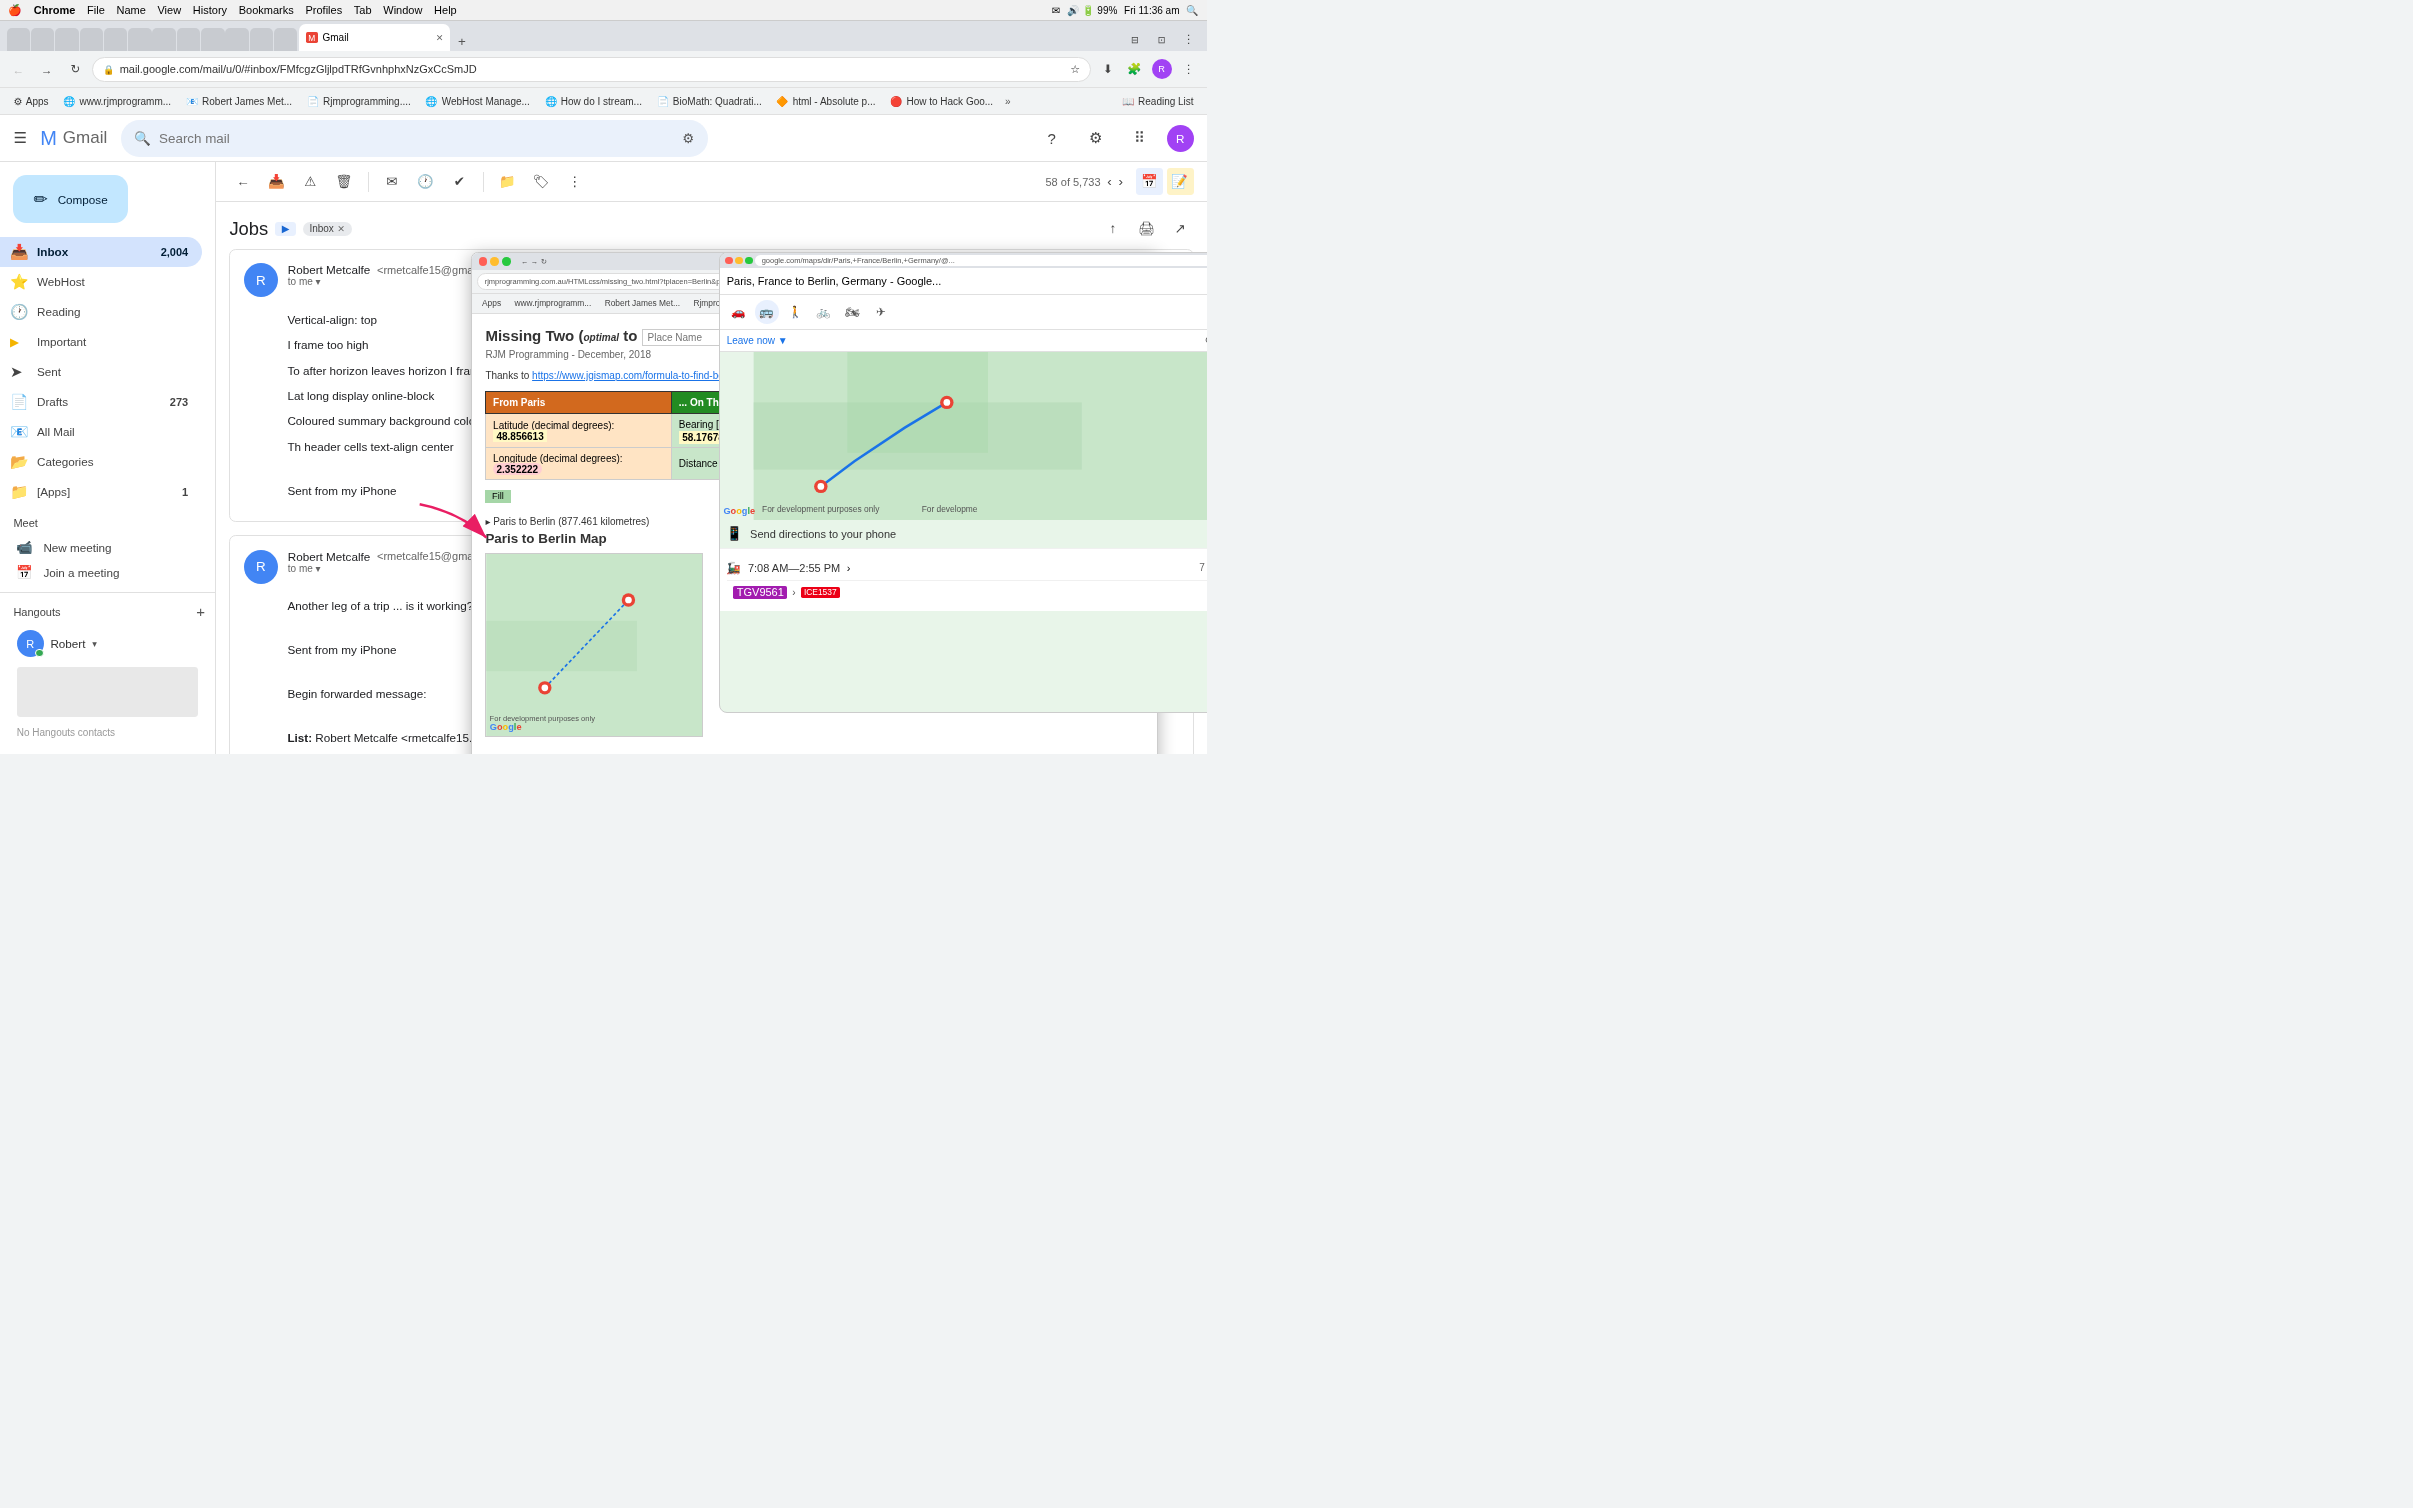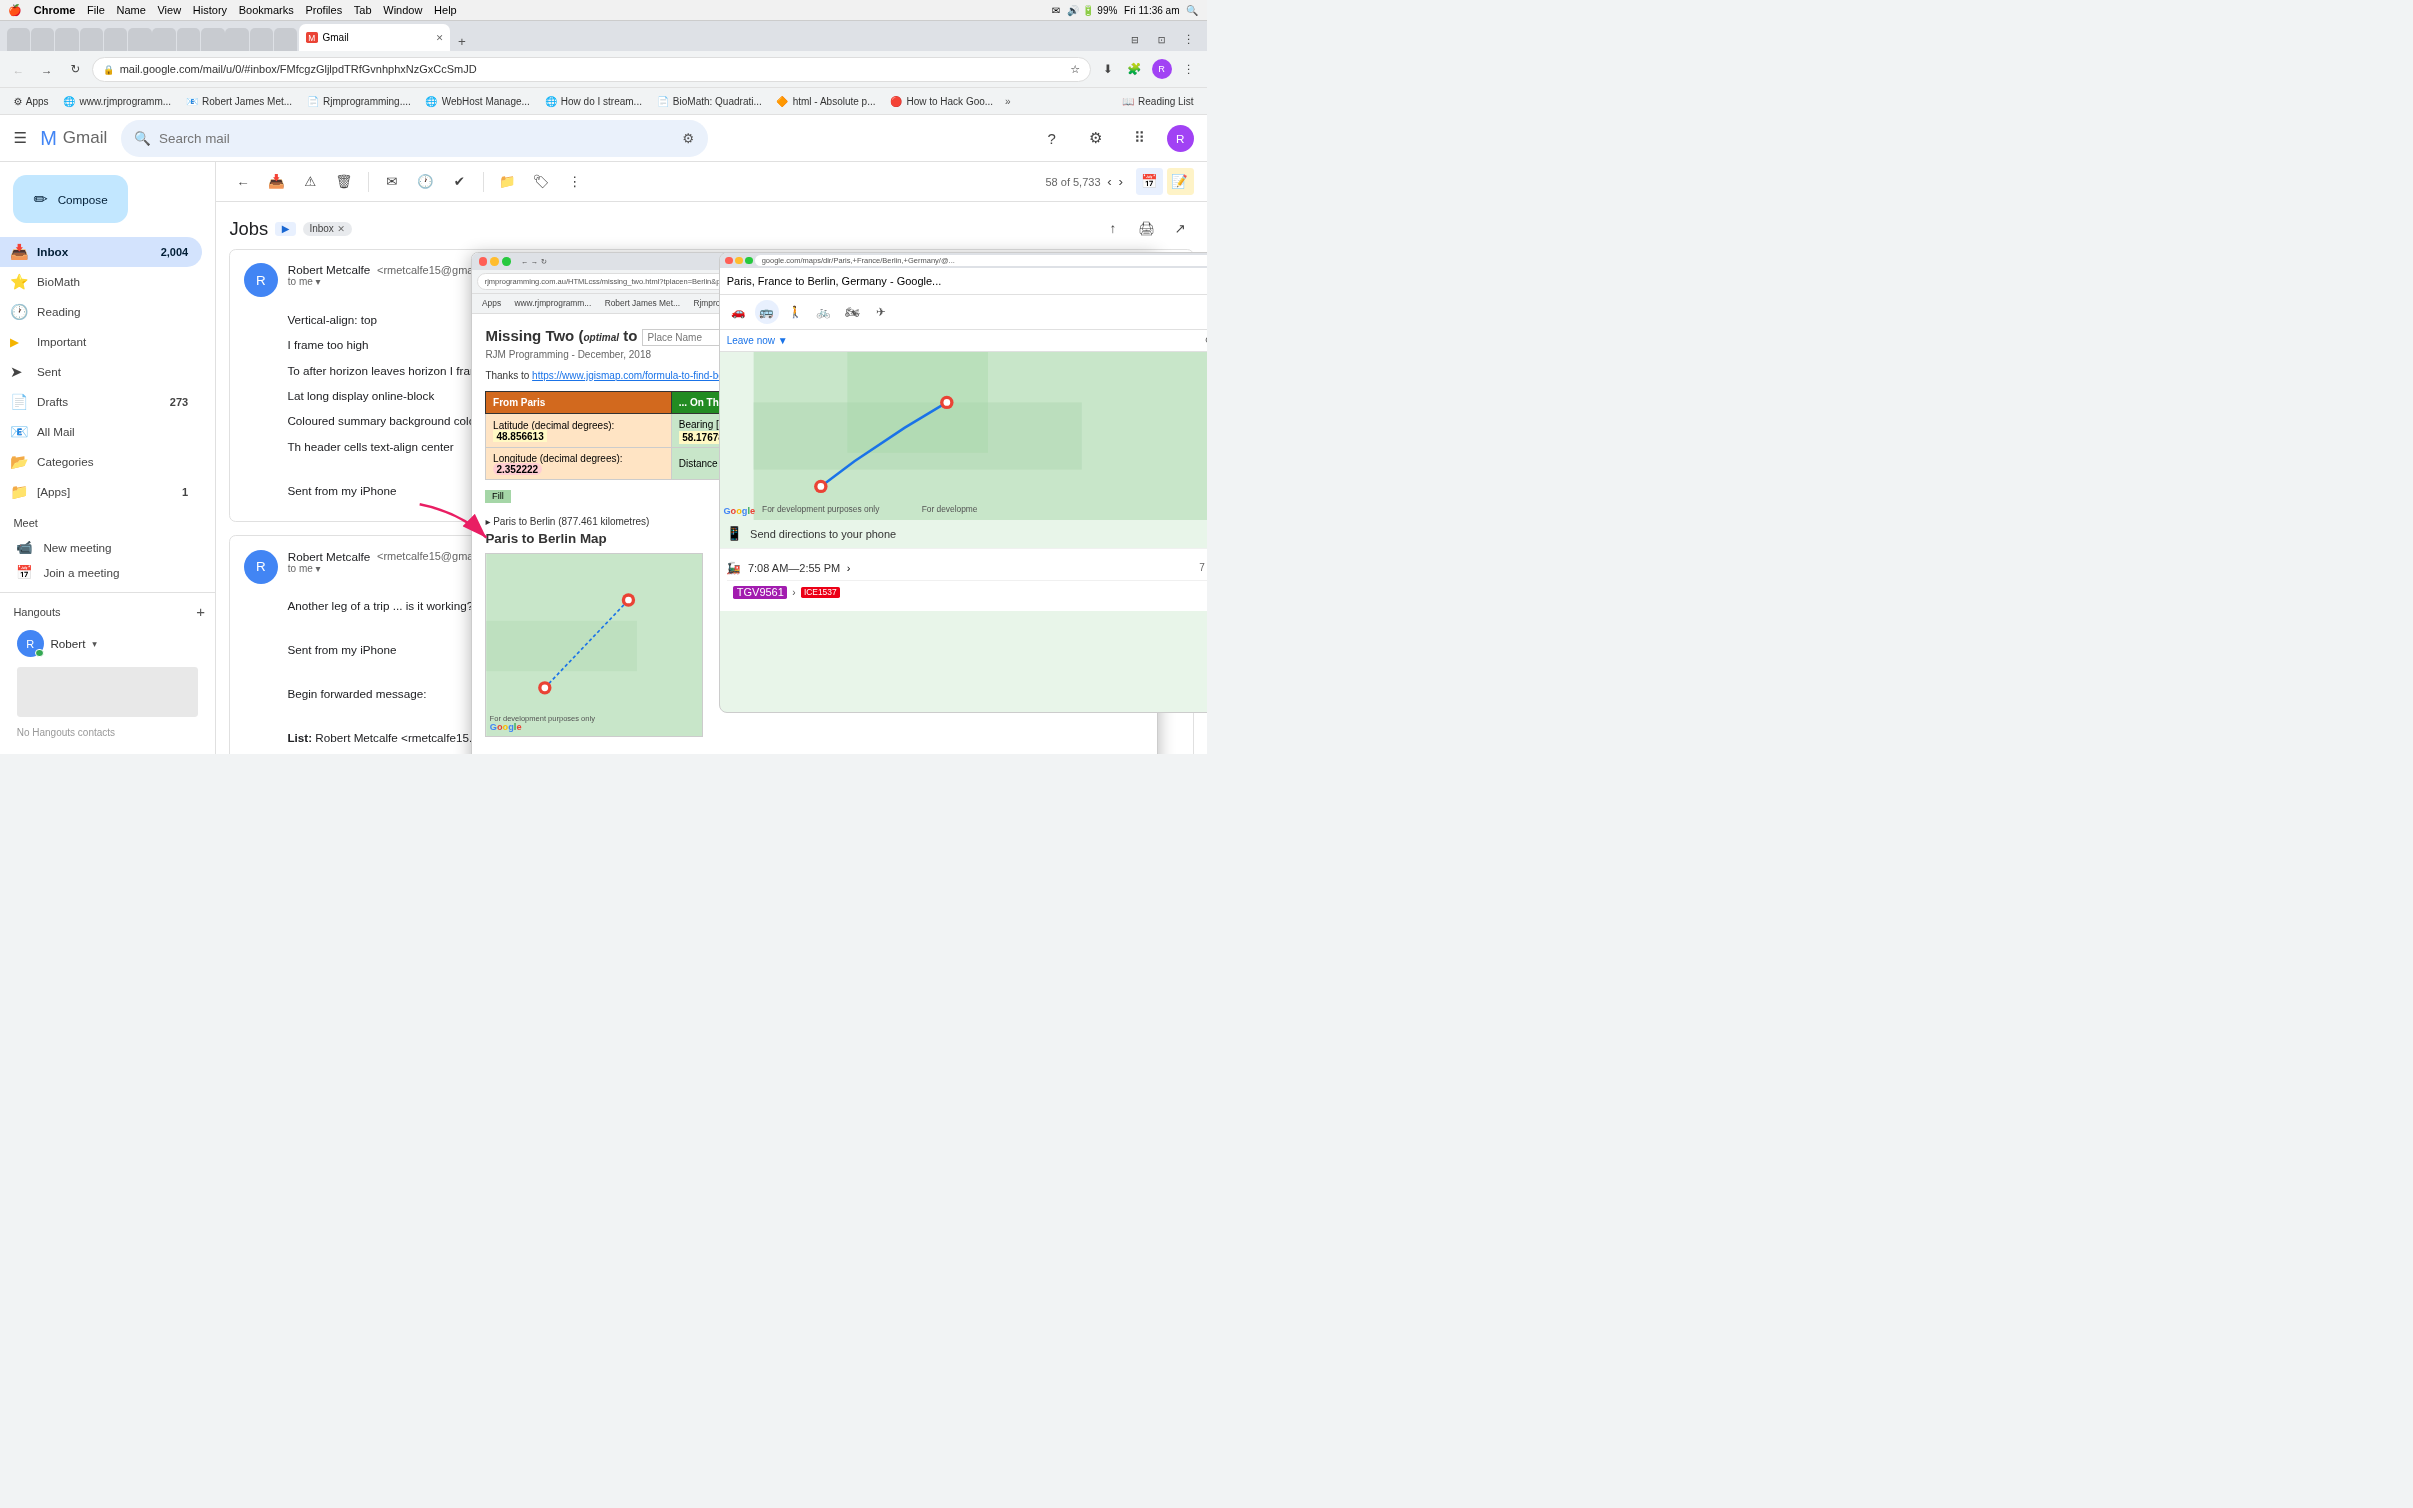--- a/index.html
+++ b/index.html
@@ -740,21 +740,21 @@
           <span>Compose</span>
         </button>
 
         <div class="sidebar-item active">
           <span class="s-icon">📥</span>
           <span class="s-label">Inbox</span>
           <span class="s-badge">2,004</span>
         </div>
         <div class="sidebar-item">
           <span class="s-icon">⭐</span>
-          <span class="s-label">BioMath</span>
+          <span class="s-label">WebHost</span>
         </div>
         <div class="sidebar-item">
           <span class="s-icon">🕐</span>
           <span class="s-label">Reading</span>
         </div>
         <div class="sidebar-item">
           <span class="s-icon" style="font-size:11.7px;color:#f4b400;">▶</span>
           <span class="s-label">Important</span>
         </div>
         <div class="sidebar-item">

